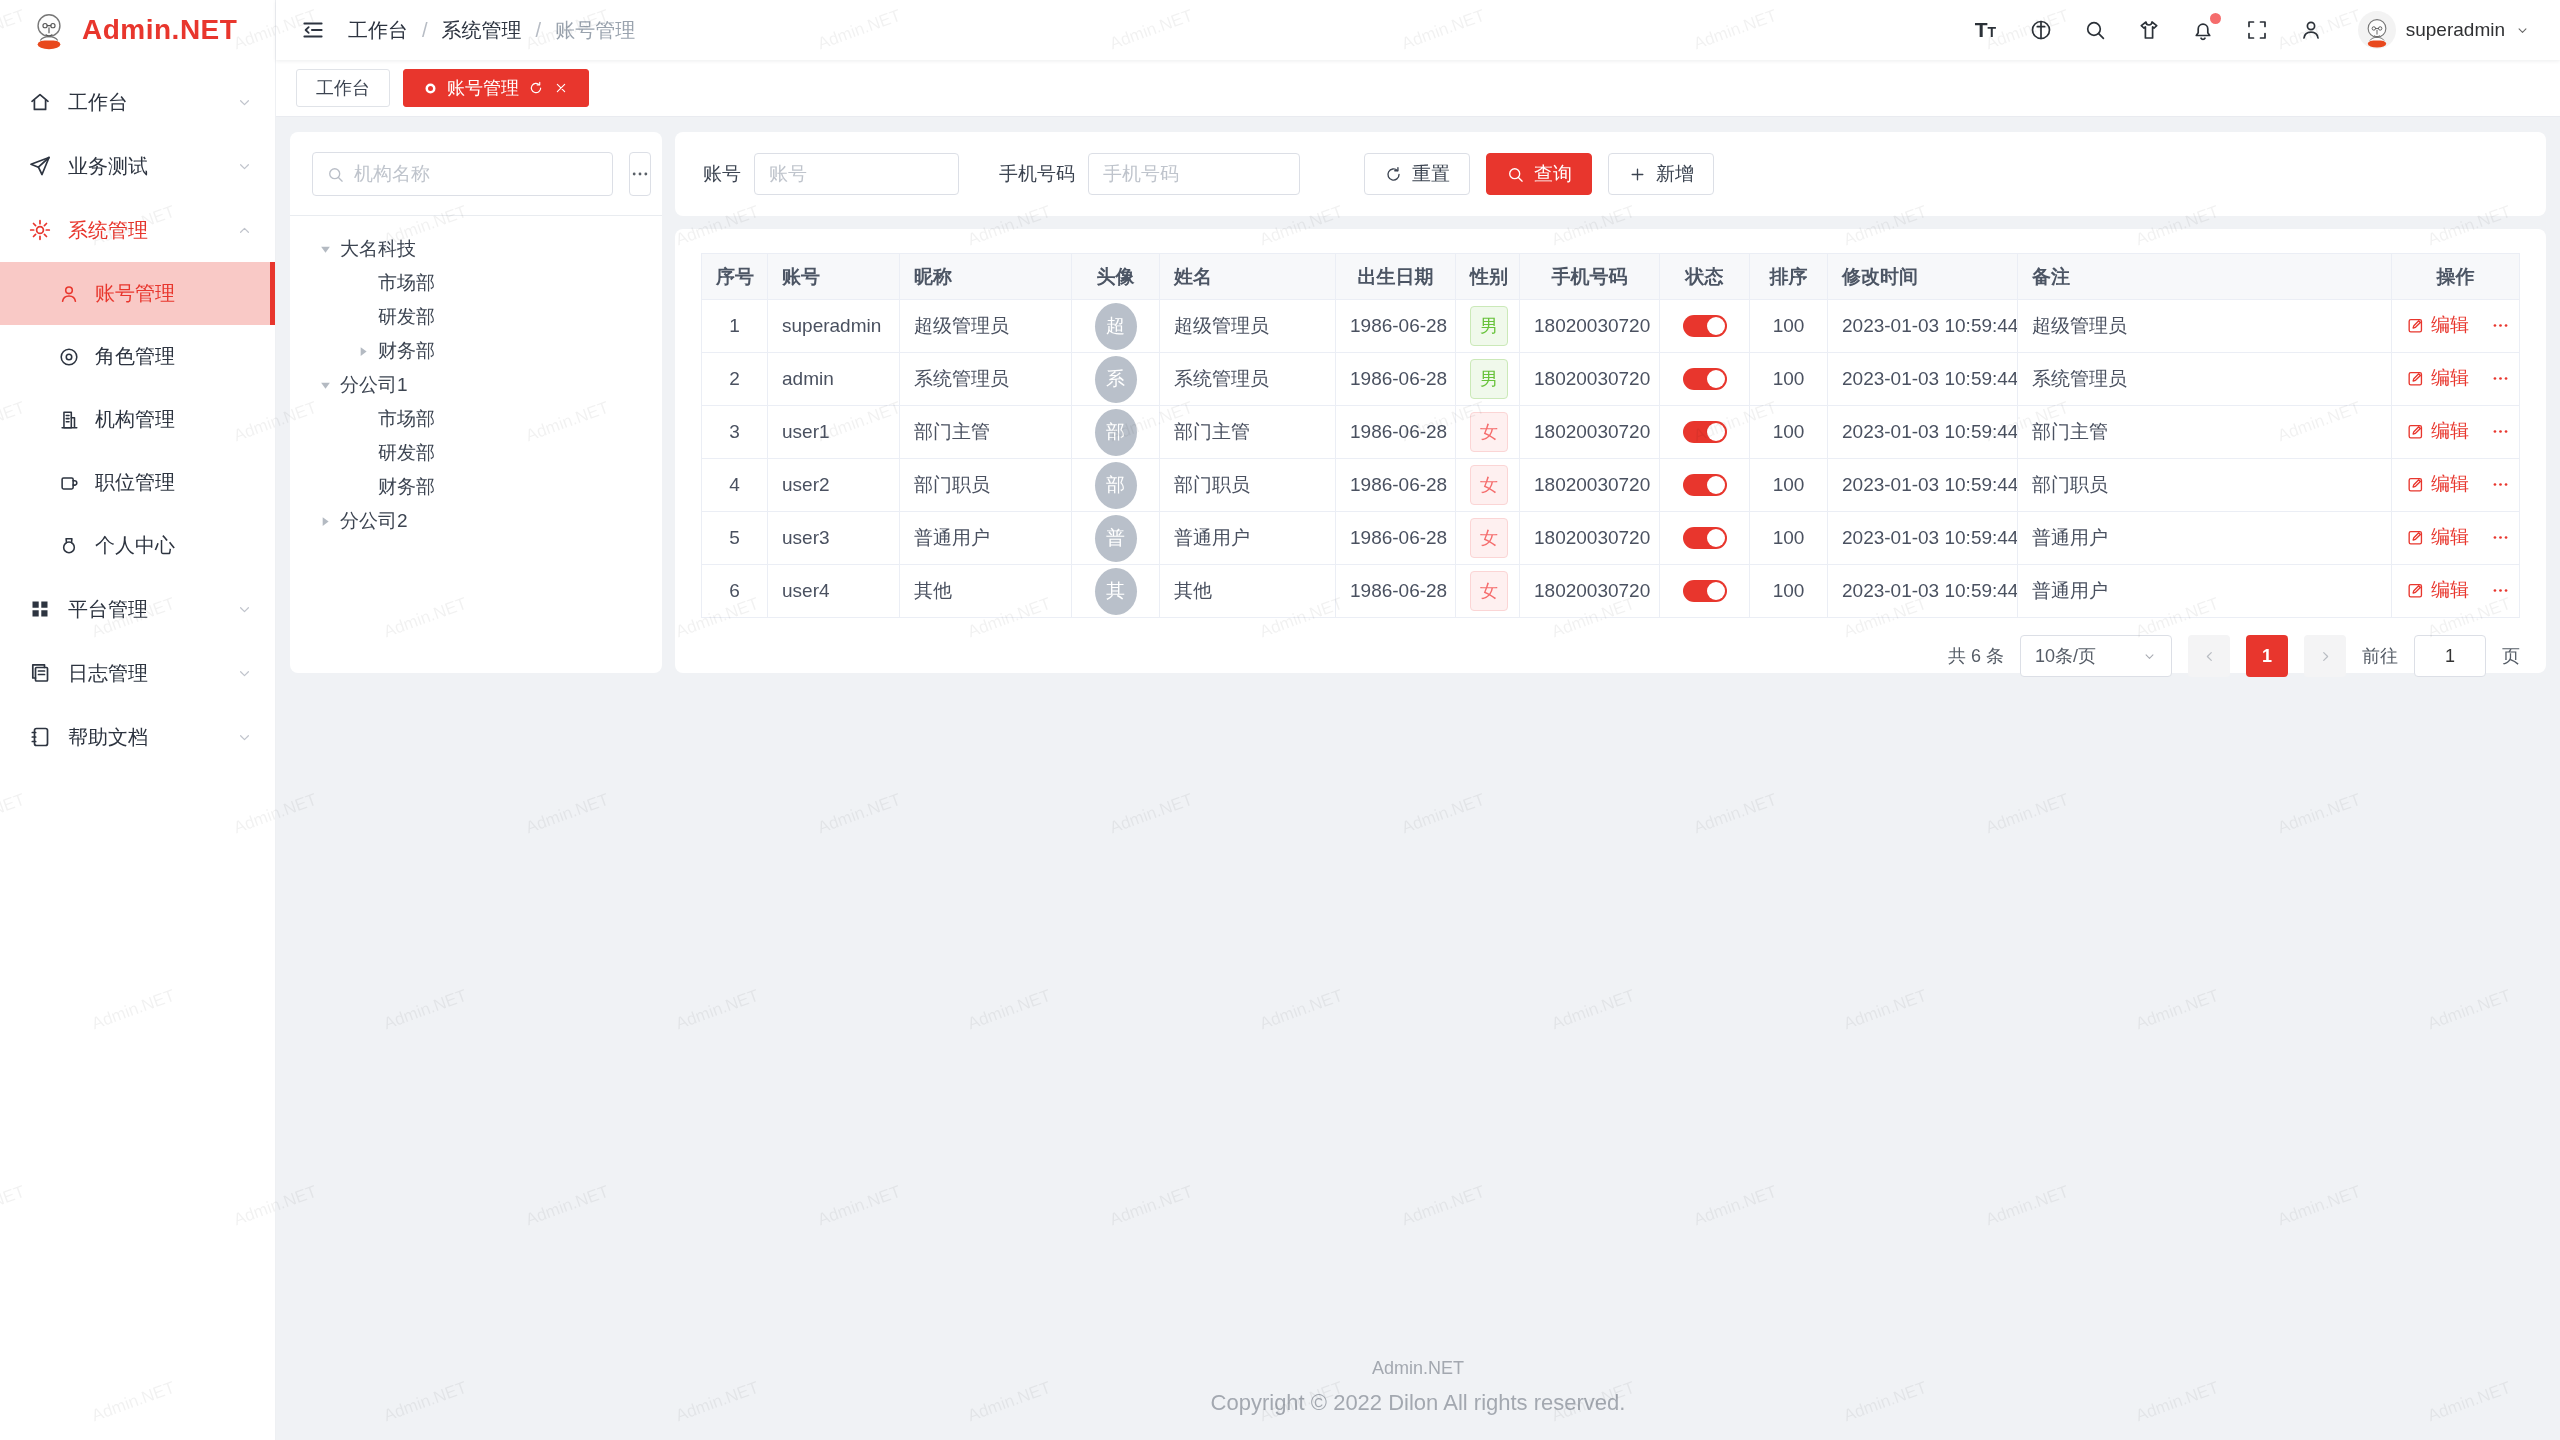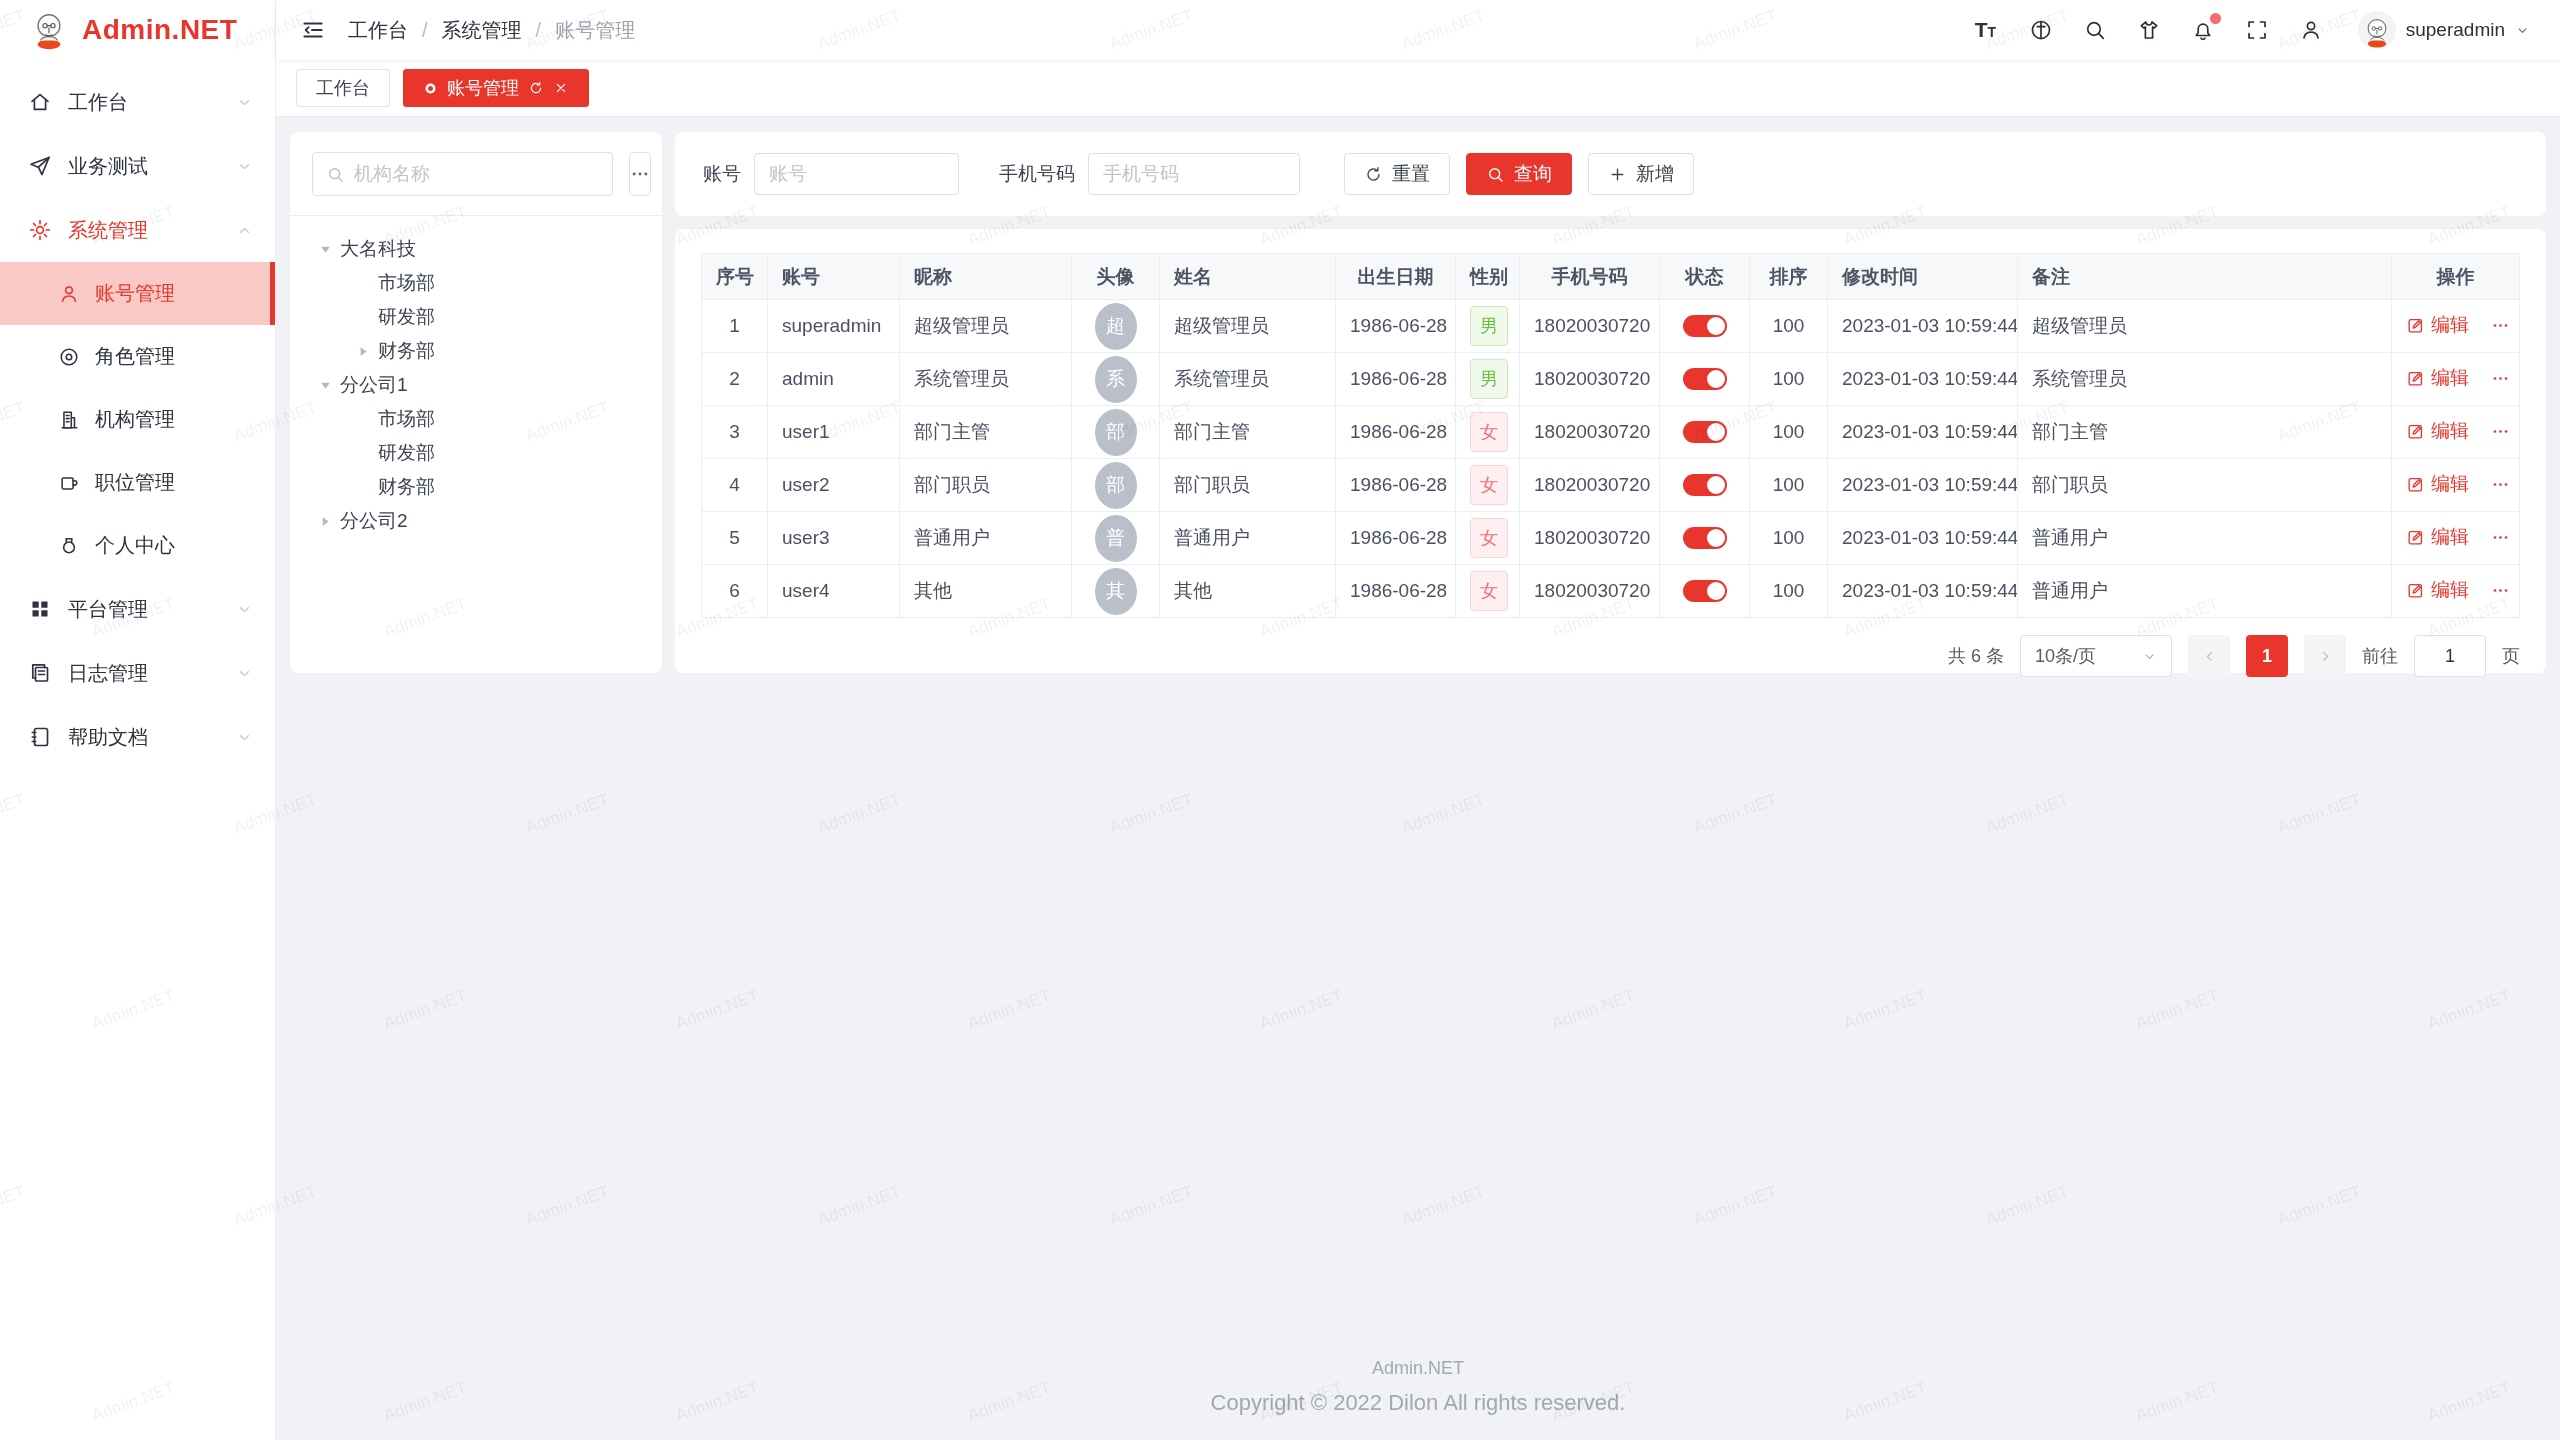--- a/index.html
+++ b/index.html
@@ -81,21 +81,21 @@
   .filter-card { height:84px; flex:0 0 84px; display:flex; align-items:center; padding:0 28px; }
   .f-label { font-size:19px; color:#3c4451; margin-right:13px; }
   .f-label.second { margin-left:40px; }
   .f-input { width:205px; height:42px; border:1px solid #dcdfe6; border-radius:4px; padding:0 14px;
     font-size:19px; color:#333; outline:none; font-family:inherit; }
   .f-input::placeholder { color:#bfc4cc; }
   .btn { height:42px; border-radius:4px; border:1px solid #dcdfe6; background:#fff; cursor:pointer;
     display:inline-flex; align-items:center; gap:9px; padding:0 19px; font-size:19px; color:#3c4451;
     font-family:inherit; }
   .btn .b-ico { width:19px; height:19px; display:inline-flex; }
-  .btn.reset { margin-left:44px; }
+  .btn.reset { margin-left:64px; }
   .btn.primary { background:#e8362d; border-color:#e8362d; color:#fff; margin-left:16px; }
   .btn.add { margin-left:16px; }
 
   .table-card { flex:1; padding:24px 26px 0; display:flex; flex-direction:column; min-height:0; }
   table { width:100%; border-collapse:collapse; table-layout:fixed; font-size:19px; }
   th,td { border:1px solid #ebeef5; padding:0 14px; overflow:hidden; white-space:nowrap; }
   th { height:46px; background:#f7f8fa; color:#4c5564; font-weight:600; text-align:left; }
   td { height:53px; color:#4a5160; }
   .al-c { text-align:center; }
   .avatar-circle { display:inline-flex; align-items:center; justify-content:center; width:42px; height:47px;

